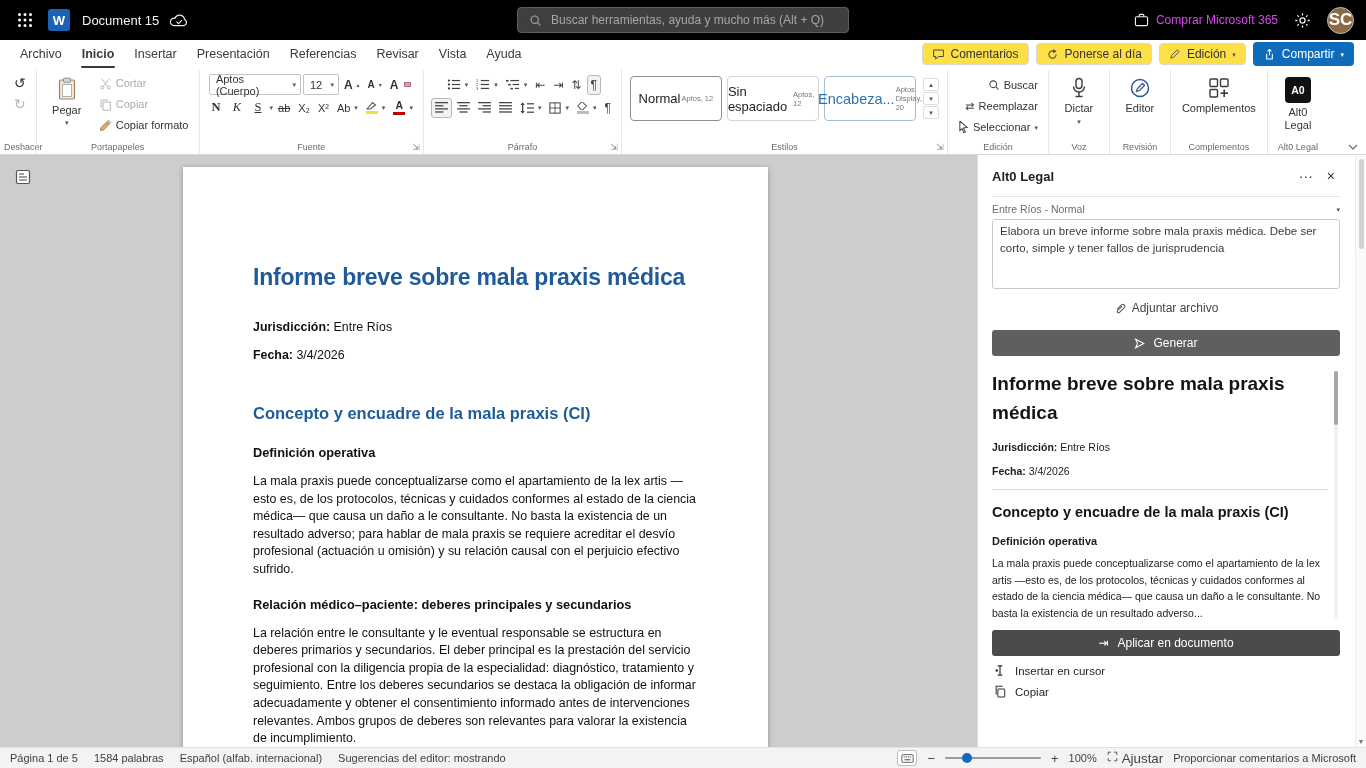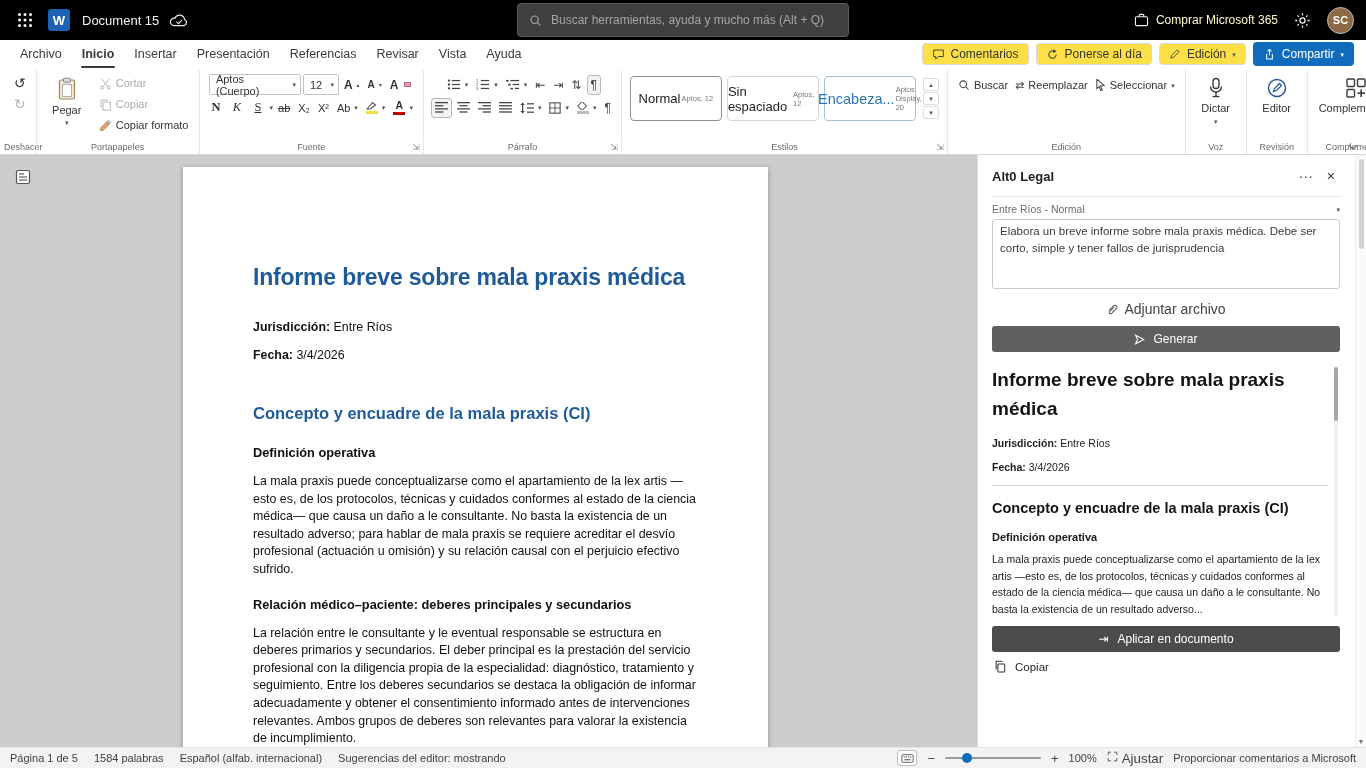--- a/index.html
+++ b/index.html
@@ -8,24 +8,24 @@
   button{font-family:inherit;background:none;border:none;color:inherit;cursor:default}
   svg{display:block}
   .app{width:1366px;height:768px;display:flex;flex-direction:column}
 
   
   .titlebar{height:40px;background:#000;display:flex;align-items:center;position:relative;color:#fff;padding:0 12px;flex:0 0 auto}
   .tb-left{display:flex;align-items:center;gap:10px}
   .waffle{width:26px;height:26px;display:flex;align-items:center;justify-content:center}
   .wlogo{width:22px;height:22px;background:#1e62b4;border-radius:3px;display:flex;align-items:center;justify-content:center;font-size:13px;font-weight:700;color:#fff}
   .tb-title{font-size:13px;color:#f2f2f2;margin-left:2px}
-  .tb-search{position:absolute;left:50%;transform:translateX(-50%);width:332px;height:26px;background:#3f3f3f;border:1px solid #5c5c5c;border-radius:4px;display:flex;align-items:center;gap:9px;padding:16px 11px;font-size:12px;color:#a6a6a6}
+  .tb-search{position:absolute;left:50%;transform:translateX(-50%);width:332px;height:26px;background:#3f3f3f;border:1px solid #5c5c5c;border-radius:4px;display:flex;align-items:center;gap:9px;padding:8px 11px;font-size:12px;color:#a6a6a6}
   .tb-right{margin-left:auto;display:flex;align-items:center;gap:16px}
-  .tb-buy{display:flex;align-items:center;gap:7px;font-size:12px;color:#fef9c3}
-  .avatar{width:27px;height:27px;border-radius:50%;background:#8d6a45;border:1.5px solid #bdbdbd;display:flex;align-items:center;justify-content:center;font-size:11px;font-weight:700;color:#fff}
+  .tb-buy{display:flex;align-items:center;gap:7px;font-size:12px;color:#d946ef}
+  .avatar{width:27px;height:27px;border-radius:50%;background:#8d6a45;border:1.5px solid #bdbdbd;display:flex;align-items:center;justify-content:center;font-size:17px;font-weight:700;color:#fff}
 
   
   .tabrow{height:28px;background:#fff;display:flex;align-items:center;padding:0 10px;flex:0 0 auto}
   .tabs{display:flex;align-items:flex-end;height:100%}
   .tab{height:100%;display:flex;align-items:center;padding:0 10px;font-size:12.5px;color:#3a3a3a;position:relative}
   .tab.active{font-weight:700}
   .tab.active::after{content:"";position:absolute;left:9px;right:9px;bottom:0;height:2.5px;background:#35393d;border-radius:2px}
   .tabrow-right{margin-left:auto;display:flex;align-items:center;gap:7px;padding-right:2px}
   .pillbtn{display:flex;align-items:center;gap:6px;border:1px solid #d8d8d8;border-radius:4px;height:22px;padding:0 9px;font-size:12px;color:#333;background:#fde047}
   .sharebtn{display:flex;align-items:center;gap:6px;border-radius:4px;height:24px;padding:0 10px;font-size:12px;color:#fff;background:#0f6cbd}
@@ -62,21 +62,21 @@
   .pil{font-size:12px;color:#444;line-height:1}
   .stylegal{display:flex;align-items:center;gap:5px;padding:3px 1px}
   .stylecard{width:92px;height:45px;border:1px solid #d4d4d4;border-radius:4px;background:#fff;display:flex;flex-direction:row;align-items:center;justify-content:center;gap:1px}
   .stylecard.sel{border-color:#8f8f8f}
   .stylecard.enc{border-color:#9fc0dd}
   .sc-name{font-size:13px;color:#222}
   .stylecard.enc .sc-name{color:#2e74b5;font-size:14.5px}
   .sc-meta{font-size:7.5px;color:#777}
   .sgal-arrows{display:flex;flex-direction:column;gap:1px;margin-left:2px}
   .sgal-arrows button{width:16px;height:13px;border:1px solid #dcdcdc;border-radius:2px;background:#fff;font-size:7px;color:#555;display:flex;align-items:center;justify-content:center}
-  .edit-rows{display:flex;flex-direction:row;align-items:flex-end;gap:1px;padding-top:2px}
+  .edit-rows{display:flex;flex-direction:column;align-items:flex-end;gap:1px;padding-top:2px}
   .a0{width:26px;height:26px;background:#101010;color:#fff;font-size:10.5px;font-weight:700;border-radius:4px;display:flex;align-items:center;justify-content:center}
   .ribcollapse{position:absolute;right:8px;bottom:4px}
 
   
   .main{flex:1;display:flex;min-height:0}
   .canvas{flex:1;background:#cdcdcd;position:relative;overflow:hidden}
   .pane-btn{position:absolute;left:12px;top:11px;width:22px;height:22px;display:flex;align-items:center;justify-content:center;border-radius:3px}
   .page{position:absolute;left:183px;top:12px;width:585px;height:860px;background:#fff;box-shadow:0 1px 5px rgba(0,0,0,.3);padding:97px 68px 0 70px}
   .doc-h1{font-size:23px;font-weight:700;color:#1f5b99;margin-bottom:29px;letter-spacing:-.2px}
   .doc-meta{font-size:12.4px;color:#111;margin-bottom:14px}
@@ -88,21 +88,21 @@
   
   .panel{width:389px;background:#fff;border-left:1px solid #dcdcdc;position:relative;padding:10px 26px 0 14px;display:flex;flex-direction:column;flex:0 0 auto}
   .p-head{display:flex;justify-content:space-between;align-items:center;height:22px}
   .p-title{font-weight:700;font-size:13px;color:#222}
   .p-actions{display:flex;align-items:center;gap:4px}
   .p-actions button{font-size:14px;color:#333;padding:0 5px;line-height:1}
   .p-config{display:flex;justify-content:space-between;align-items:center;margin-top:10px;font-size:12px;font-weight:700;color:#333}
   .p-divider{height:1px;background:#e5e5e5;margin:9px 0 6px}
   .p-preset{display:flex;justify-content:space-between;align-items:center;font-size:10.5px;color:#6d6d6d;margin-bottom:4px}
   .p-prompt{width:100%;height:70px;border:1px solid #c9c9c9;border-radius:3px;font-size:11.5px;color:#3b3b3b;padding:3px 7px;resize:none;line-height:1.45;font-family:inherit;outline:none}
-  .p-attach{display:flex;align-items:center;justify-content:center;gap:6px;font-size:14px;color:#444;margin:12px 0 9px}
+  .p-attach{display:flex;align-items:center;justify-content:center;gap:6px;font-size:12px;color:#444;margin:12px 0 15px}
   .p-generate{width:100%;height:26px;background:#5f5f5f;border-radius:3px;color:#fff;font-size:12px;display:flex;align-items:center;justify-content:center;gap:8px}
   .p-output{margin-top:13px;height:253px;overflow:hidden;position:relative;padding-right:12px}
   .po-title{font-size:19px;font-weight:700;color:#141414;line-height:1.55;margin-bottom:13px}
   .po-meta{font-size:10.5px;color:#1c1c1c;margin-bottom:12px}
   .p-output hr{border:none;border-top:1px solid #dadada;margin:11px 0 14px}
   .po-h2{font-size:14.5px;font-weight:700;color:#141414;margin-bottom:15px}
   .po-h3{font-size:11px;font-weight:700;color:#1c1c1c;margin-bottom:8px}
   .po-body{font-size:10.5px;line-height:1.6;color:#222}
   .po-scroll{position:absolute;right:2px;top:2px;bottom:2px;width:4px;background:#f1f1f1;border-radius:2px}
   .po-thumb{width:4px;height:54px;background:#a6a6a6;border-radius:2px}
@@ -697,20 +697,30 @@
             <div class="po-thumb"></div>
           </div>
       </div>
 
       <button class="p-apply">
         <span class="ic-ch">⇥</span>
         <span>Aplicar en documento</span>
       </button>
       <button class="p-row">
         <span>
+            <svg width="12" height="13" viewBox="0 0 12 14">
+              <line x1="6" y1="2" x2="6" y2="12" stroke="#333" stroke-width="1.3"></line>
+              <path d="M3.5 2h5M3.5 12h5" stroke="#333" stroke-width="1.3" fill="none"></path>
+              <circle cx="2.5" cy="7" r="1.4" fill="#333"></circle>
+            </svg>
+          </span>
+        <span>Insertar en cursor</span>
+      </button>
+      <button class="p-row">
+        <span>
             <svg width="12" height="13" viewBox="0 0 14 15">
               <rect x="4.5" y="4.5" width="8" height="9.5" rx="1" fill="none" stroke="#333" stroke-width="1.2"></rect>
               <path d="M10 1.5H2.5V11" fill="none" stroke="#333" stroke-width="1.2"></path>
             </svg>
           </span>
         <span>Copiar</span>
       </button>
 
       <div class="panel-sb">
         <div class="sb-thumb"></div>

